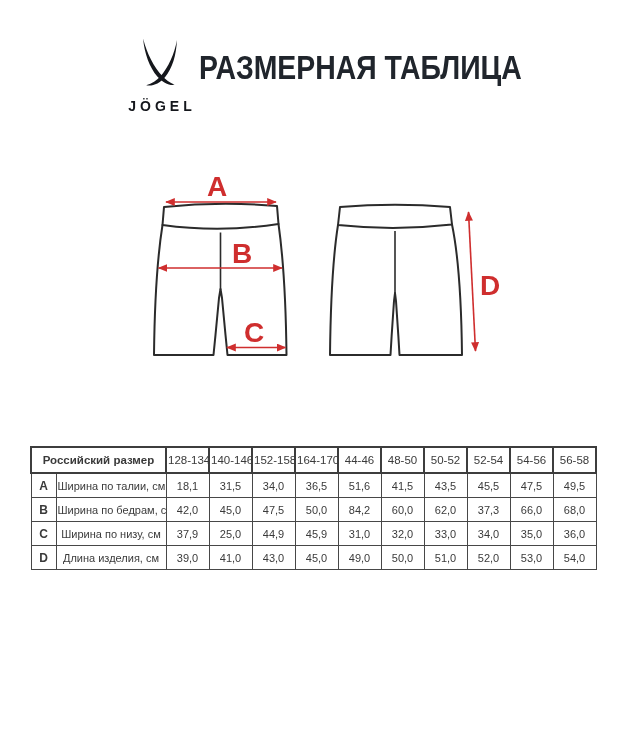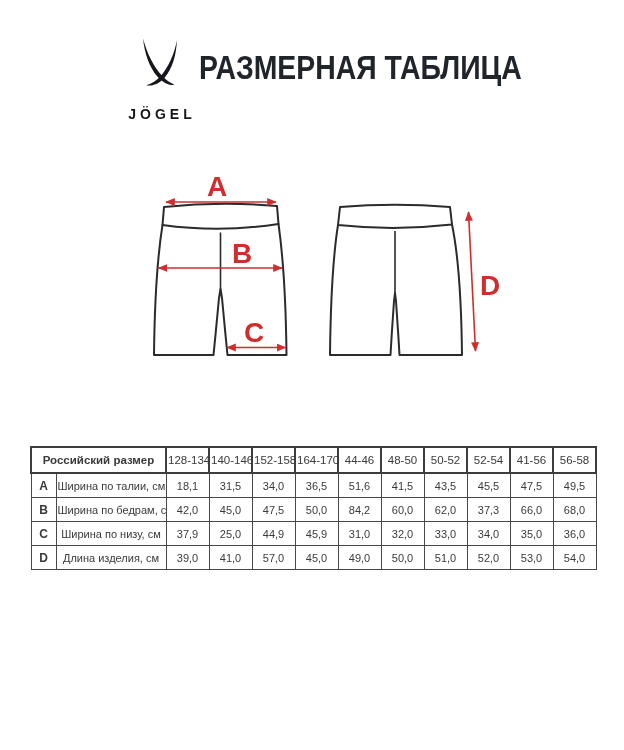--- a/index.html
+++ b/index.html
@@ -4,21 +4,21 @@
 <style>
   html,body{margin:0;padding:0;background:#fff;}
   .page{
     position:relative;width:624px;height:750px;background:#ffffff;overflow:hidden;
     font-family:"Liberation Sans",sans-serif;
   }
   
   .logo{position:absolute;left:118px;top:36px;width:84px;text-align:center;}
   .logo svg{display:block;margin:0 auto;}
   .wordmark{
-    margin-top:16px;font-size:14px;font-weight:bold;letter-spacing:4px;
+    margin-top:8px;font-size:14px;font-weight:bold;letter-spacing:4px;
     color:#15171c;text-indent:4px;
   }
   .title{
     position:absolute;left:199px;top:49px;margin:0;
     font-size:33px;font-weight:700;color:#20252c;white-space:nowrap;
     transform:scaleX(0.86);transform-origin:0 50%;letter-spacing:0;
   }
   
   .diagram{position:absolute;left:130px;top:155px;}
   .outline{fill:none;stroke:#2b2b2b;stroke-width:2;stroke-linejoin:round;stroke-linecap:round;}
@@ -105,21 +105,21 @@
       <tr class="hdr">
         <td colspan="2" class="b">Российский размер</td>
         <td>128-134</td>
         <td>140-146</td>
         <td>152-158</td>
         <td>164-170</td>
         <td>44-46</td>
         <td>48-50</td>
         <td>50-52</td>
         <td>52-54</td>
-        <td>41-56</td>
+        <td>54-56</td>
         <td>56-58</td>
       </tr>
       <tr>
         <td class="letter">A</td>
         <td class="name">Ширина по талии, см</td>
         <td>18,1</td>
         <td>31,5</td>
         <td>34,0</td>
         <td>36,5</td>
         <td>51,6</td>
@@ -155,21 +155,21 @@
         <td>33,0</td>
         <td>34,0</td>
         <td>35,0</td>
         <td>36,0</td>
       </tr>
       <tr>
         <td class="letter">D</td>
         <td class="name">Длина изделия, см</td>
         <td>39,0</td>
         <td>41,0</td>
-        <td>57,0</td>
+        <td>43,0</td>
         <td>45,0</td>
         <td>49,0</td>
         <td>50,0</td>
         <td>51,0</td>
         <td>52,0</td>
         <td>53,0</td>
         <td>54,0</td>
       </tr>
     </tbody>
   </table>

